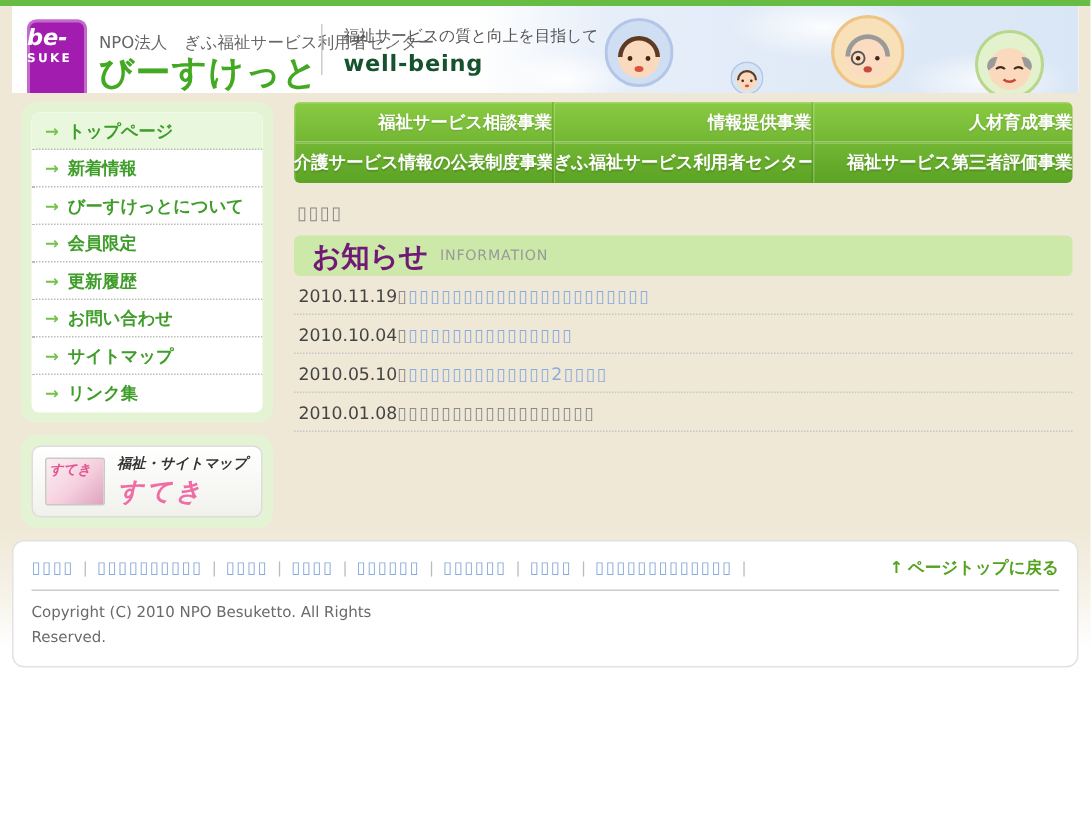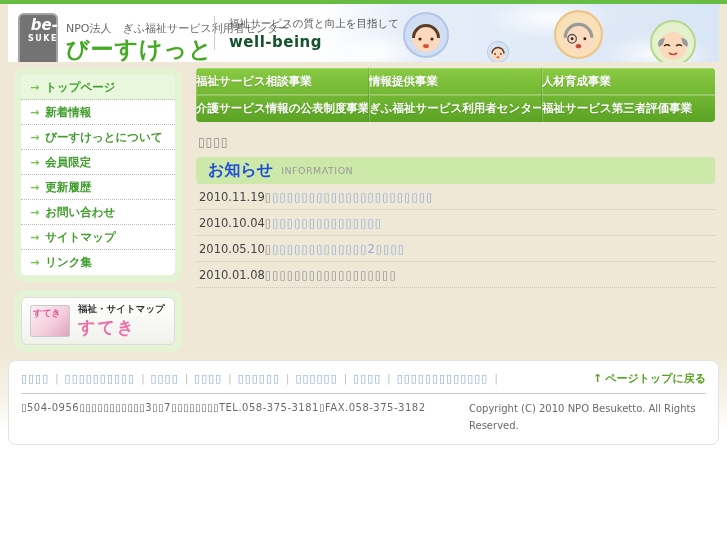--- a/index.html
+++ b/index.html
@@ -15,22 +15,22 @@
   .header { height:58px; background:#fff; position:relative; overflow:hidden; }
   .sky { position:absolute; top:0; right:0; height:58px; width:400px;
     background:
       radial-gradient(ellipse 70px 26px at 55px 48px, rgba(255,255,255,.95), rgba(255,255,255,0) 70%),
       radial-gradient(ellipse 90px 30px at 230px 14px, rgba(255,255,255,.9), rgba(255,255,255,0) 70%),
       radial-gradient(ellipse 80px 28px at 340px 50px, rgba(255,255,255,.85), rgba(255,255,255,0) 70%),
       linear-gradient(90deg, rgba(227,237,248,0) 0%, #e6eef9 22%, #d9e6f5 100%);
   }
   .face { position:absolute; }
   .logo-row { position:absolute; left:10px; top:9px; display:flex; align-items:center; }
-  .badge { width:40px; height:58px; background:#737373; border-radius:6px; color:#fff;
-           text-align:right; box-shadow:inset 0 0 0 2px rgba(255,255,255,.35); }
+  .badge { width:40px; height:58px; background:#a21caf; border-radius:6px; color:#fff;
+           text-align:left; box-shadow:inset 0 0 0 2px rgba(255,255,255,.35); }
   .badge .b1 { font-style:italic; font-weight:bold; font-size:15px; line-height:17px; margin-top:4px; }
   .badge .b2 { font-size:8px; letter-spacing:1.5px; font-weight:bold; }
   .logo-txt { margin-left:8px; }
   .logo-small { font-size:11px; color:#666; white-space:nowrap; }
   .logo-main { font-size:23px; font-weight:bold; color:#43a822; letter-spacing:1px; line-height:1.15; }
   .hdr-divider { position:absolute; left:206px; top:12px; height:34px; width:1px; background:#ccc; }
   .tagline { position:absolute; left:221px; top:13px; }
   .tg1 { font-size:10.5px; color:#555; }
   .tg2 { font-size:15px; font-weight:bold; color:#14532d; letter-spacing:.5px; margin-top:2px; }
 
@@ -38,43 +38,43 @@
   .body-row { display:flex; align-items:flex-start; padding:6px 0 0 6px; }
   .sidebar-col { width:168px; flex:none; }
   .box-green { background:#e4f3d4; border-radius:10px; padding:7px; }
   .menu { background:#fff; border-radius:5px; overflow:hidden; }
   .menu-item { display:flex; align-items:center; gap:6px; padding:0 9px; height:25px;
                border-bottom:1px dotted #bbb; font-size:11.5px; font-weight:bold; color:#3f9d2a; cursor:pointer; }
   .menu-item:last-child { border-bottom:none; }
   .menu-item.active { background:#e9f8dd; }
   .m-arrow { color:#76c24c; font-size:11px; }
 
-  .banner-wrap { margin-top:8px; }
+  .banner-wrap { margin-top:8px;font-style:italic; }
   .banner { background:linear-gradient(#ffffff,#f1f1ec); border:1px solid #ddd; border-radius:6px;
             height:48px; display:flex; align-items:center; padding:0 8px; gap:8px; cursor:pointer; }
   .thumb { width:40px; height:32px; flex:none; border:1px solid #c9c9c9; border-radius:2px;
            background:linear-gradient(135deg,#fceff4 0%,#f5cfdd 55%,#dfa3c0 100%);
            font-size:9px; color:#e0558f; font-weight:bold; text-align:left; padding:1px 2px; overflow:hidden; }
   .banner-txt .small { font-size:9.5px; color:#333; font-weight:bold; white-space:nowrap; }
   .banner-txt .big { font-size:17px; color:#ef6da6; font-weight:bold; letter-spacing:2px; }
 
   .content-col { flex:1; margin-left:14px; padding-right:4px; }
   .nav { display:grid; grid-template-columns:1fr 1fr 1fr; border-radius:4px; overflow:hidden;
          background:linear-gradient(180deg,#8aca43,#5ba324); }
-  .nav-cell { height:27px; line-height:27px; text-align:left; color:#fff; font-size:11.5px; font-weight:bold;
+  .nav-cell { height:27px; line-height:27px; text-align:right; color:#fff; font-size:11.5px; font-weight:bold;
               border-right:1px solid rgba(0,0,0,.10); box-shadow:inset 1px 1px 0 rgba(255,255,255,.22);
               cursor:pointer; white-space:nowrap; overflow:hidden; text-shadow:0 1px 1px rgba(0,0,0,.15); }
   .nav-cell:nth-child(3n) { border-right:none; }
   .nav-cell.r1 { border-bottom:1px solid rgba(255,255,255,.28); }
 
   .breadcrumb { margin:13px 0 0 2px; font-size:12px; color:#999; letter-spacing:1px; }
 
   .news-head { margin-top:8px; background:#cde9a9; border-radius:4px; height:27px;
                display:flex; align-items:center; padding:0 12px; gap:8px; }
-  .news-head .jp { color:#1d4ed8; font-weight:bold; font-size:16px; }
+  .news-head .jp { color:#701a75; font-weight:bold; font-size:19px; }
   .news-head .en { color:#999; font-size:9.5px; letter-spacing:.5px; }
   .news-item { height:26px; display:flex; align-items:center; border-bottom:1px dotted #c5c5c5;
                font-size:11.5px; padding-left:3px; white-space:nowrap; overflow:hidden; }
   .news-date { color:#444; }
   .tofu-g { color:#8a8a8a; letter-spacing:1px; }
   .tofu-l { color:#8aabdb; text-decoration:none; cursor:pointer; letter-spacing:1px; }
 
   
   .footer { margin-top:8px; background:#fff; border:1px solid #e2e2e2; border-radius:8px;
             padding:5px 12px 10px; }
@@ -258,18 +258,17 @@
     <div class="f-links-row">
       <div class="f-links">
         <a class="f-link">▯▯▯▯</a><span class="f-sep">|</span><a class="f-link">▯▯▯▯▯▯▯▯▯▯</a><span class="f-sep">|</span><a class="f-link">▯▯▯▯</a><span class="f-sep">|</span><a class="f-link">▯▯▯▯</a><span class="f-sep">|</span><a class="f-link">▯▯▯▯▯▯</a><span class="f-sep">|</span><a class="f-link">▯▯▯▯▯▯</a><span class="f-sep">|</span><a class="f-link">▯▯▯▯</a><span class="f-sep">|</span><a class="f-link">▯▯▯▯▯▯▯▯▯▯▯▯▯</a><span class="f-sep">|</span>
       </div>
       <div class="f-pagetop">
         <span class="up">↑</span><span>ページトップに戻る</span>
       </div>
     </div>
     <hr class="f-divider">
     <div class="f-bottom">
-      <div class="f-address">▯504-0956▯▯▯▯▯▯▯▯▯▯▯3▯▯7▯▯▯▯▯▯▯▯TEL.058-375-3181▯FAX.058-375-3182</div>
       <div class="f-copy">Copyright (C) 2010 NPO Besuketto. All Rights Reserved.</div>
     </div>
   </div>
 
 </div>
 
 </body></html>

